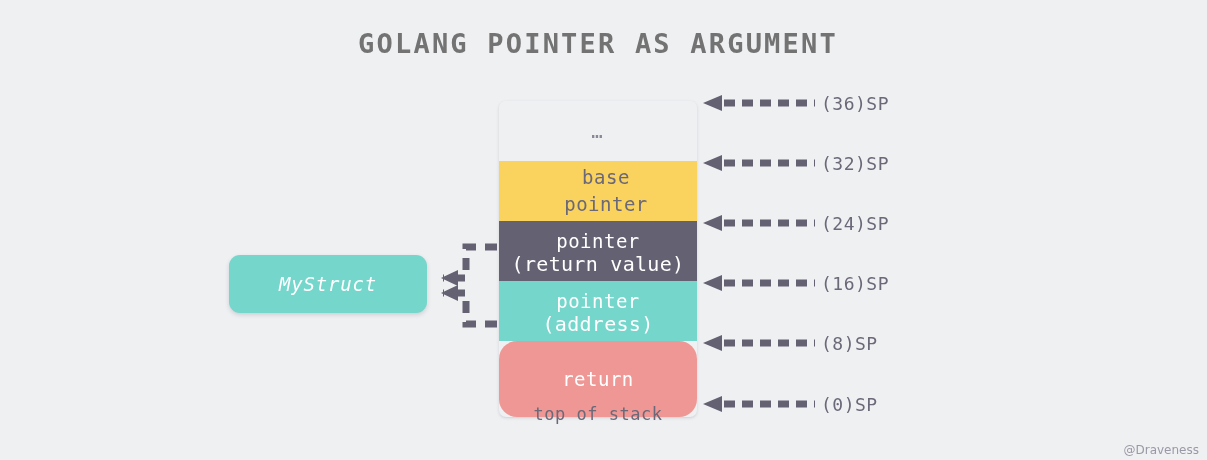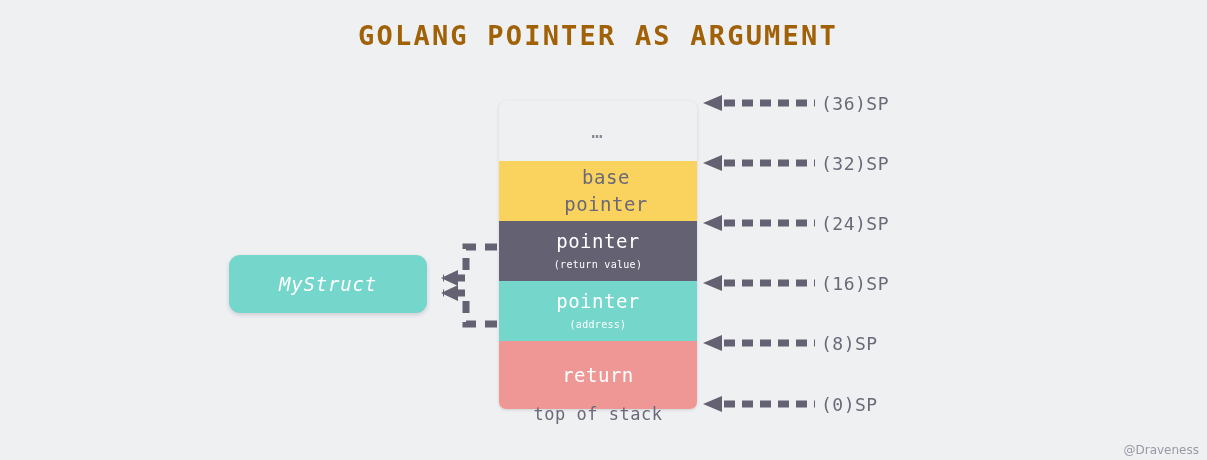--- a/index.html
+++ b/index.html
@@ -12,26 +12,26 @@
     background: #eff0f2;
     font-family: "DejaVu Sans Mono", "Liberation Mono", monospace;
     overflow: hidden;
     position: relative;
   }
 
   
   .title {
     position: absolute;
     left: 0;
-    top: 20px;
+    top: 28px;
     width: 1196px;
     text-align: center;
     font-size: 27px;
     letter-spacing: 2.2px;
-    color: #a16207;
+    color: #737373;
     font-weight: bold;
     font-family: "DejaVu Sans Mono", "Liberation Mono", monospace;
   }
 
   
   .stack {
     position: absolute;
     left: 499px;
     top: 101px;
     width: 198px;
@@ -61,31 +61,32 @@
     height: 60px;
     background: #646172;
     color: #ffffff;
   }
   .band-arg {
     height: 60px;
     background: #75d6cc;
     color: #ffffff;
   }
   .band-retaddr {
-    height: 68px;
+    height: 76px;
     background: #ee9794;
     color: #ffffff;
+    border-radius: 18px;
   }
   .band-line-main {
     font-size: 19px;
     line-height: 27px;
     letter-spacing: 0.5px;
   }
   .band-line-sub {
-    font-size: 10px;
+    font-size: 20px;
     line-height: 19px;
     letter-spacing: 0.3px;
   }
   .ellipsis-dots {
     font-size: 19px;
     color: #8a8796;
     letter-spacing: 2px;
     line-height: 18px;
   }
 

